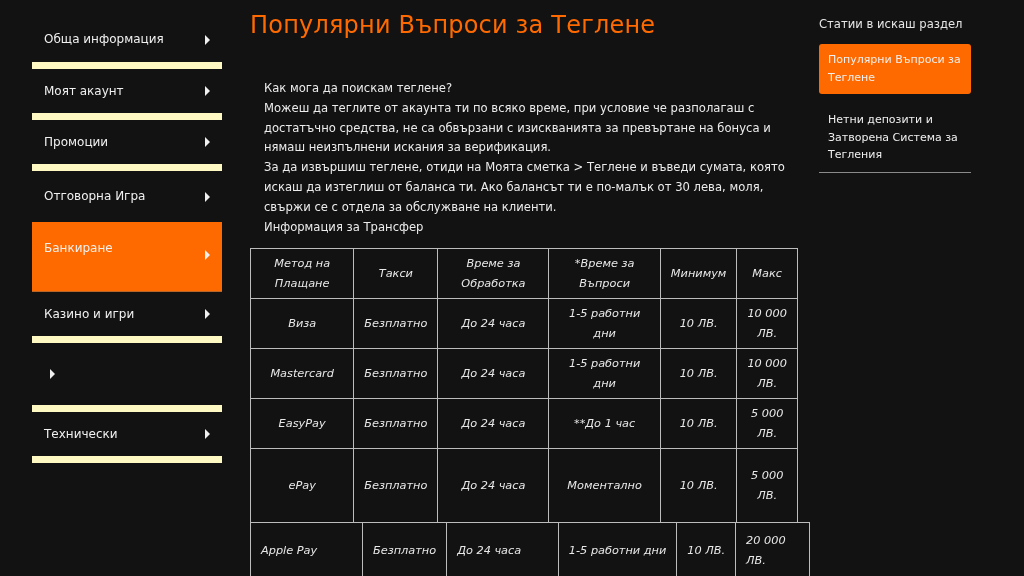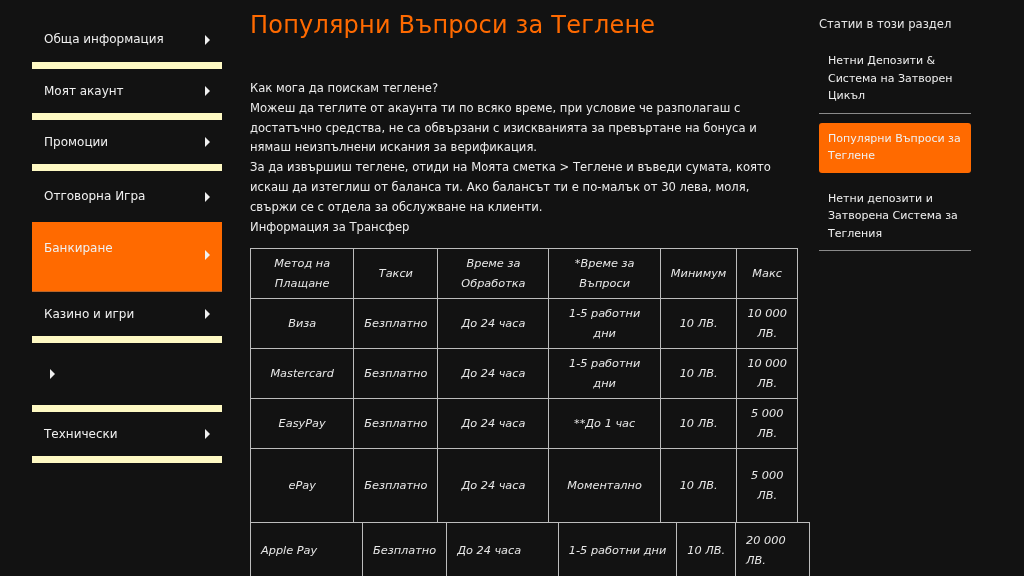--- a/index.html
+++ b/index.html
@@ -41,21 +41,21 @@
   .side-item.active .arrow { margin-top: 28px; }
 
   
   .main { position: absolute; left: 250px; top: 0; width: 555px; }
   .title {
     position: absolute; top: 11px; left: 0;
     font-size: 24px; color: #ff6a00; font-weight: normal;
     white-space: nowrap; letter-spacing: 0.2px;
   }
   .body-text {
-    position: absolute; top: 79px; left: 0; width: 540px;
+    position: absolute; top: 79px; left: 14px; width: 540px;
     font-size: 11.6px; line-height: 19.8px; color: #ececec;
   }
   .body-text p { margin: 0; }
 
   table.rates {
     border-collapse: collapse;
     font-style: italic;
     font-size: 11.3px;
     color: #e8e8e8;
     position: absolute;
@@ -205,18 +205,17 @@
         <td>До 24 часа</td>
         <td style="white-space:nowrap">1-5 работни дни</td>
         <td style="white-space:nowrap">10 ЛВ.</td>
         <td>20 000 ЛВ.</td>
       </tr>
     </tbody>
       </table>
   </main>
 
   <aside class="rightbar">
-    <div class="rb-heading">Статии в този раздел</div>
-    <div class="rb-item">Нетни Депозити &amp; Система на Затворен Цикъл</div>
+    <div class="rb-heading">Статии в искаш раздел</div>
     <div class="rb-item active">Популярни Въпроси за Теглене</div>
     <div class="rb-item">Нетни депозити и Затворена Система за Тегления</div>
   </aside>
 </div>
 
 </body></html>

